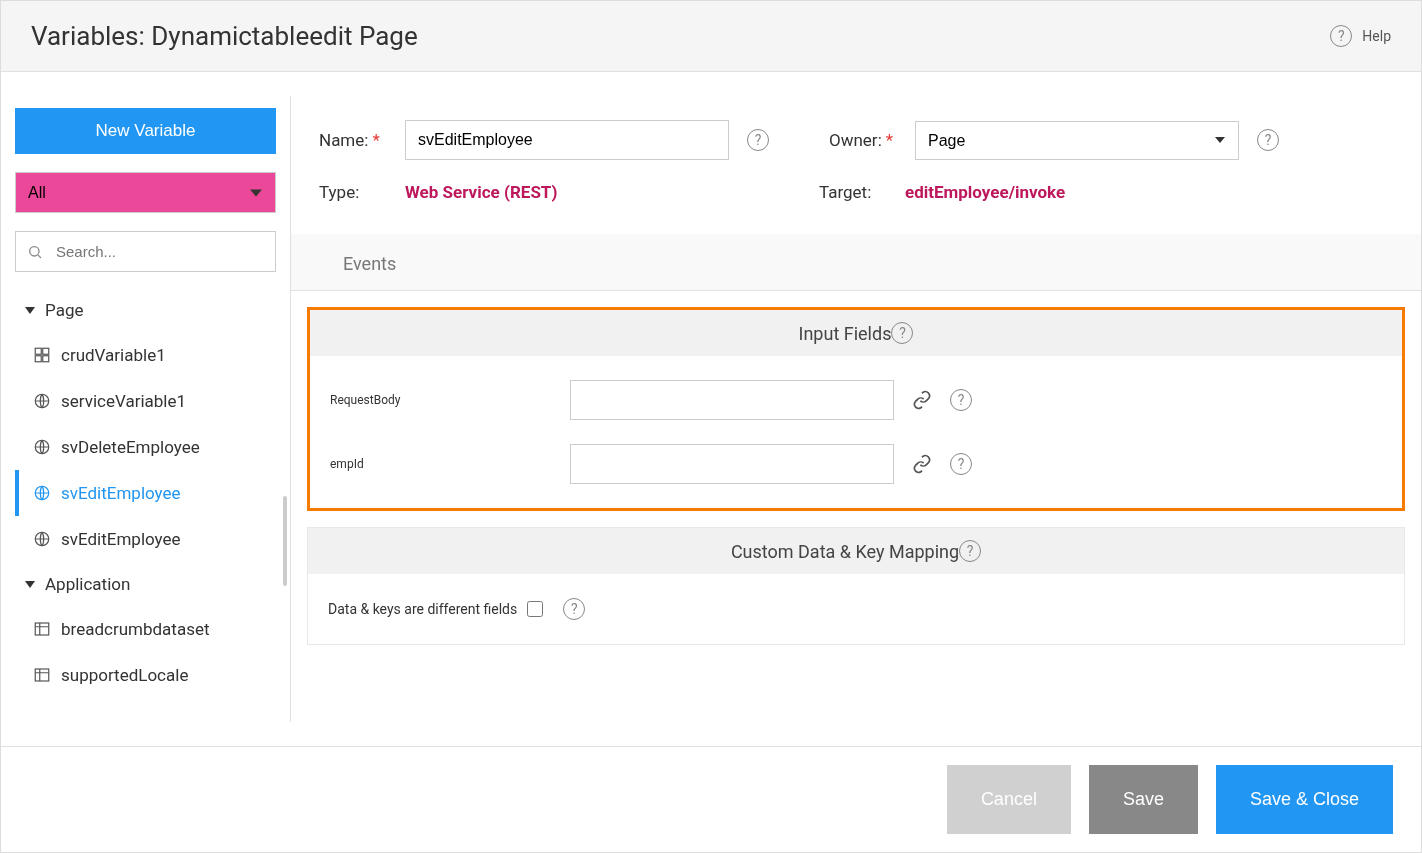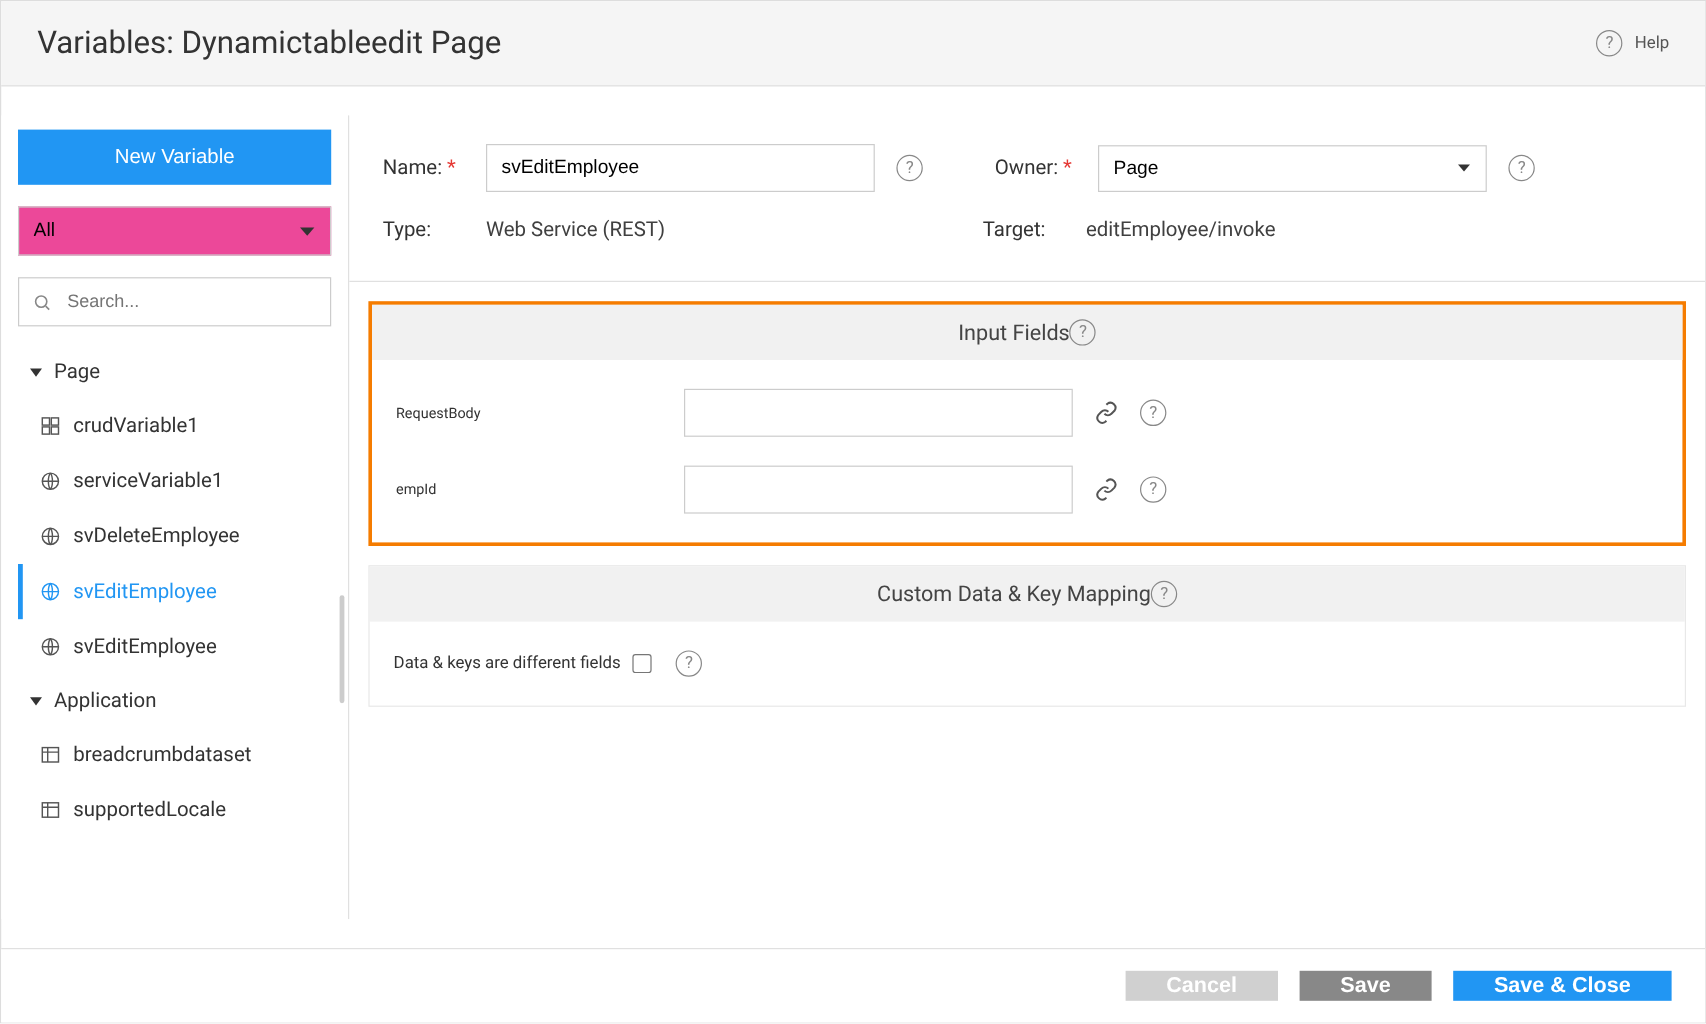--- a/index.html
+++ b/index.html
@@ -29,36 +29,36 @@
 .form-top { padding: 24px 28px 10px 28px; }
 .form-row { display: flex; align-items: center; margin-bottom: 22px; }
 .form-row .col { display: flex; align-items: center; }
 .form-row .label { font-size: 17px; color: #333; margin-right: 10px; }
 .req { color: #e53935; margin-left: 4px; }
 .form-row input[type=text] { width: 324px; padding: 10px 12px; font-size: 16px; border: 1px solid #ccc; }
 .form-row select { width: 324px; padding: 10px 12px; font-size: 16px; border: 1px solid #ccc; appearance: none; background: #fff; cursor: pointer; }
 .select-field { position: relative; display: inline-block; }
 .select-field::after { content: ''; position: absolute; right: 14px; top: 50%; transform: translateY(-50%); width: 0; height: 0; border-left: 5px solid transparent; border-right: 5px solid transparent; border-top: 6px solid #333; pointer-events: none; }
 .qmark { width: 22px; height: 22px; border: 1.5px solid #888; border-radius: 50%; display: inline-flex; align-items: center; justify-content: center; color: #888; font-size: 14px; margin-left: 18px; cursor: pointer; }
-.static-val { font-size: 17px; font-weight: 400; color: #404040; }
+.static-val { font-size: 17px; font-weight: 700; color: #be185d; }
 .tabs { display: flex; border-bottom: 1px solid #e0e0e0; background: #f9f9f9; padding-left: 28px; }
 .tab { padding: 16px 24px; font-size: 18px; color: #777; cursor: pointer; border-top: 3px solid transparent; }
 .tab.active { color: #333; background: #fff; border-top: 3px solid #2196f3; border-left: 1px solid #e0e0e0; border-right: 1px solid #e0e0e0; margin-bottom: -1px; }
 .panel-area { padding: 16px 16px 16px 16px; flex: 1; }
 .panel { border: 1px solid #e8e8e8; margin-bottom: 16px; }
 .panel.highlight { border: 3px solid #f57c00; }
 .panel-header { display: flex; align-items: center; justify-content: center; background: #f1f1f1; padding: 12px 16px; font-size: 18px; color: #444; }
 .panel-body { padding: 12px 20px; }
 .input-field-row { display: flex; align-items: center; padding: 12px 0; }
 .input-field-row .fl { width: 240px; font-size: 12px; color: #333; }
 .input-field-row input { width: 324px; padding: 10px 12px; font-size: 16px; border: 1px solid #ccc; }
 .link-icon { margin-left: 18px; cursor: pointer; color: #555; }
 .check-row { display: flex; align-items: center; padding: 12px 0; gap: 10px; }
 .dialog-footer { display: flex; justify-content: flex-end; gap: 18px; padding: 18px 28px; border-top: 1px solid #e0e0e0; background: #fff; }
-.btn { padding: 2px 34px; font-size: 18px; font-weight: 700; border: none; cursor: pointer; }
+.btn { padding: 24px 34px; font-size: 18px; font-weight: 400; border: none; cursor: pointer; }
 .btn-cancel { background: #d0d0d0; color: #fff; }
 .btn-save { background: #888; color: #fff; }
 .btn-close { background: #2196f3; color: #fff; }
 svg { display: block; }
 </style>
 </head>
 <body>
 
 <div class="dialog">
 
@@ -200,20 +200,21 @@
           <div class="col" style="margin-left:34px;width:86px">
             <span class="label">Target:</span>
           </div>
           <div class="col">
             <span class="static-val">editEmployee/invoke</span>
           </div>
         </div>
       </div>
 
       <div class="tabs">
+        <div class="tab">Events</div>
       </div>
 
       <div class="panel-area">
         <div class="panel highlight">
           <div class="panel-header">
             <span>Input Fields</span>
             <span class="qmark" style="margin-left:0">?</span>
           </div>
           <div class="panel-body">
             <div class="input-field-row">

